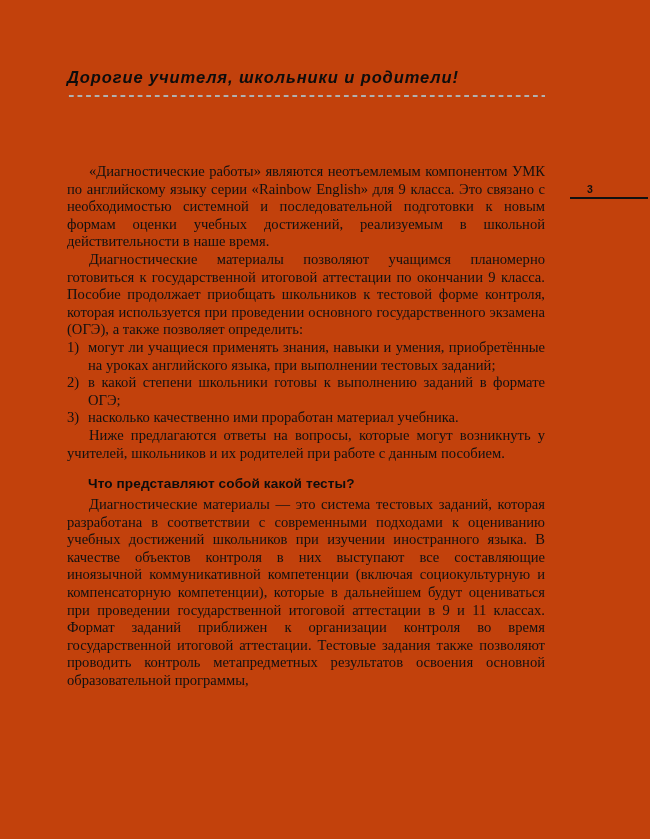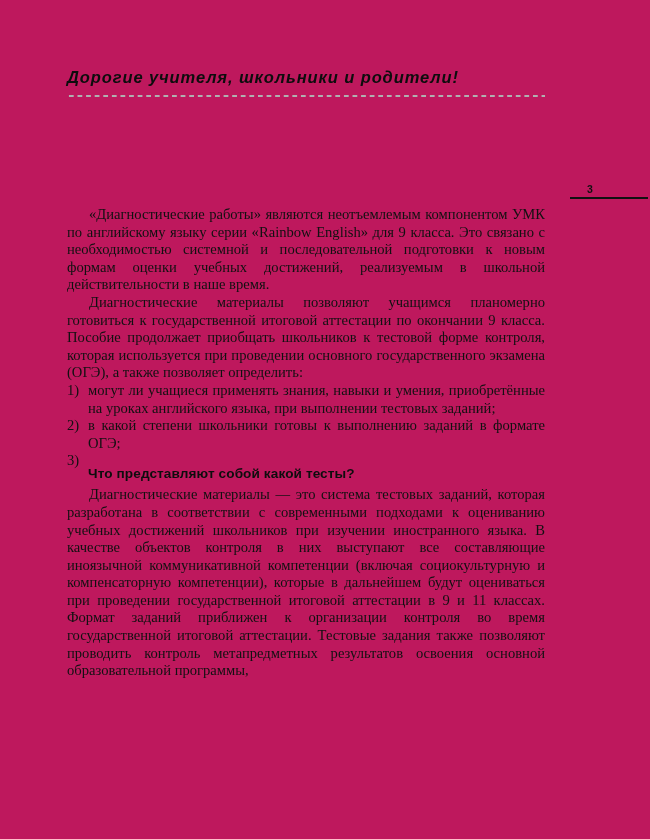--- a/index.html
+++ b/index.html
@@ -14,21 +14,21 @@
     overflow: hidden;
     font-family: "Liberation Serif", "DejaVu Serif", serif;
     color: #111111;
   }
 
   .page {
     position: absolute;
     left: 0; top: 0;
     width: 650px;
     height: 839px;
-    background: #be185d;
+    background: #c2410c;
   }
 
   
   .page-title {
     position: absolute;
     left: 67px;
     top: 57px;
     width: 478px;
     font-family: "Liberation Sans", "DejaVu Sans", sans-serif;
     font-weight: 700;
@@ -73,21 +73,20 @@
     height: 2px;
     background: #111111;
   }
 
   
   .textcol {
     position: absolute;
     left: 67px;
     top: 163px;
     width: 478px;
-    margin-top: 43px;
   }
 
   p.para {
     margin: 0;
     font-size: 14.6px;
     line-height: 17.6px;
     text-align: justify;
     text-indent: 22px;
     hyphens: manual;
     color: #111111;
@@ -153,22 +152,24 @@
       <li>
         <span class="marker">1)</span>
         <span>могут ли учащиеся применять знания, навыки и умения, приобретённые на уроках английского языка, при выполнении тестовых заданий;</span>
       </li>
       <li>
         <span class="marker">2)</span>
         <span>в какой степени школьники готовы к выполнению заданий в формате ОГЭ;</span>
       </li>
       <li>
         <span class="marker">3)</span>
+        <span>насколько качественно ими проработан материал учебника.</span>
       </li>
     </ol>
 
+    <p class="para">Ниже предлагаются ответы на вопросы, которые могут возникнуть у учителей, школьников и их родителей при работе с данным пособием.</p>
 
     <h2 class="subhead">Что представляют собой какой тесты?</h2>
 
     <p class="para">Диагностические материалы — это система тестовых заданий, которая разработана в соответствии с современными подходами к оцениванию учебных достижений школьников при изучении иностранного языка. В качестве объектов контроля в них выступают все составляющие иноязычной коммуникативной компетенции (включая социокультурную и компенсаторную компетенции), которые в дальнейшем будут оцениваться при проведении государственной итоговой аттестации в 9 и 11 классах. Формат заданий приближен к организации контроля во время государственной итоговой аттестации. Тестовые задания также позволяют проводить контроль метапредметных результатов освоения основной образовательной программы,</p>
 
   </div>
 </div>
 
 </body></html>

